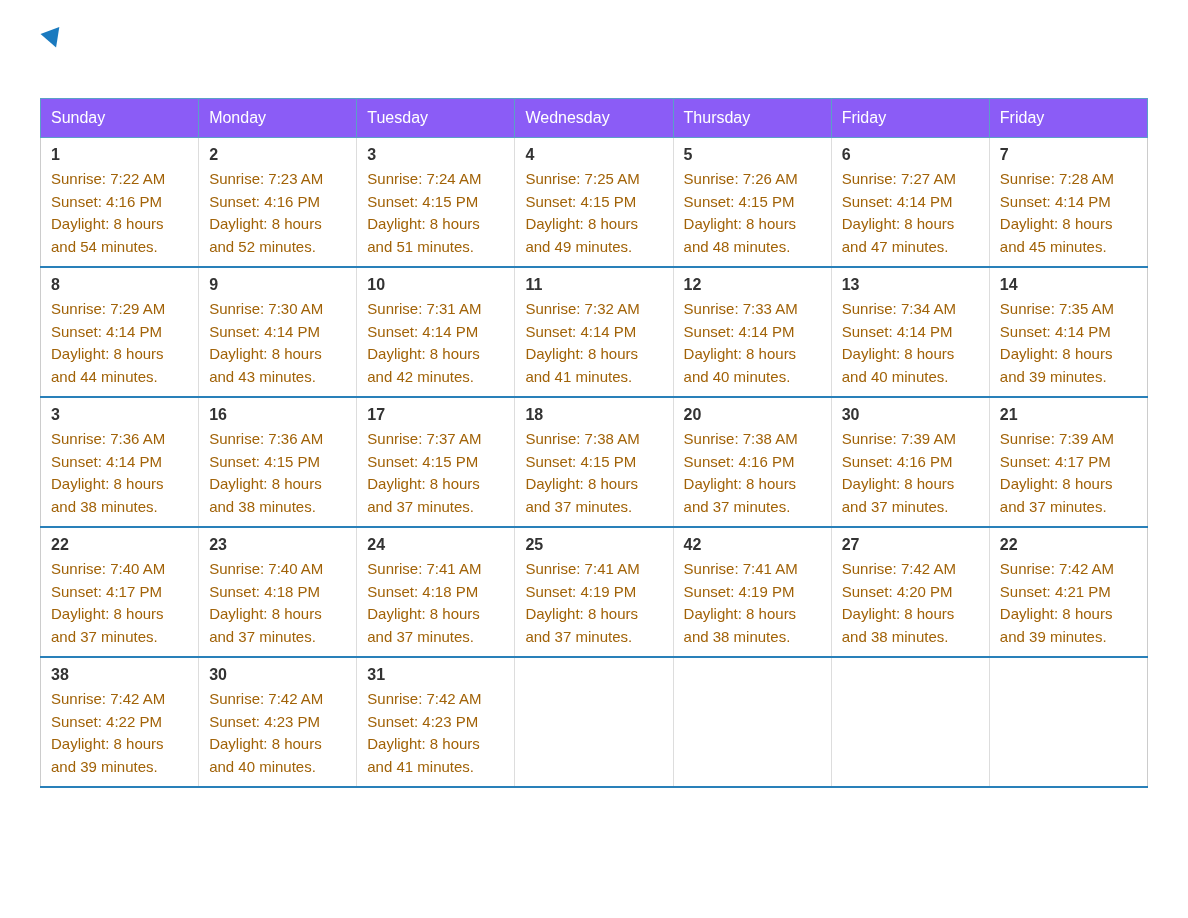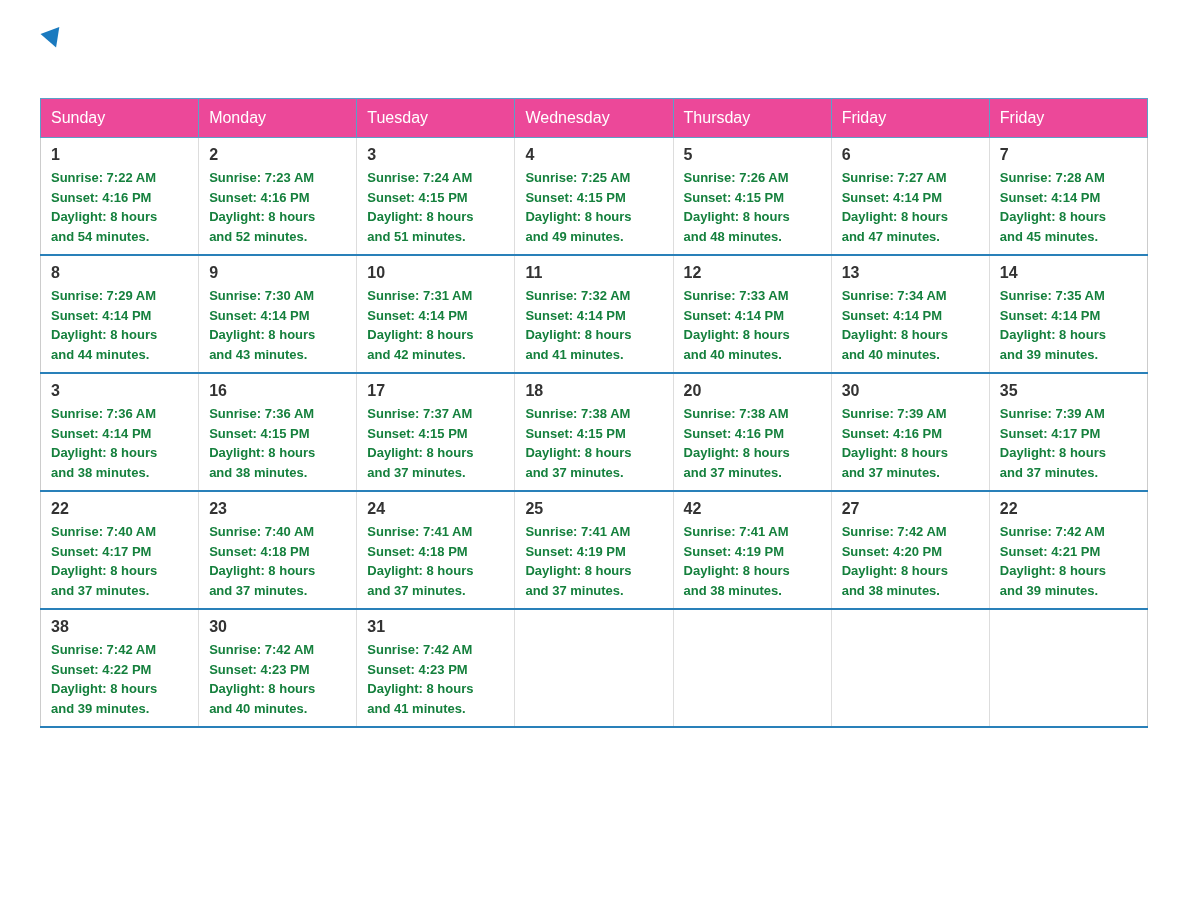--- a/index.html
+++ b/index.html
@@ -52,21 +52,21 @@
       font-size: 22px;
       color: #555;
       margin-top: 5px;
     }
     table {
       width: 100%;
       border-collapse: collapse;
       border: 1px solid #ccc;
     }
     thead tr {
-      background-color: #ec4899;
+      background-color: #8b5cf6;
     }
     thead th {
       color: #fff;
       font-size: 16px;
       font-weight: normal;
       padding: 10px 10px;
       text-align: left;
       border: 1px solid #5a9fc8;
     }
     tbody tr {
@@ -84,24 +84,23 @@
     tbody td:last-child {
       border-right: none;
     }
     .day-num {
       font-size: 16px;
       font-weight: bold;
       display: block;
       margin-bottom: 4px;
     }
     .day-info {
-      font-size: 13px;
+      font-size: 15px;
       line-height: 1.5;
-      color: #15803d;
-      font-weight: bold;
+      color: #a16207;
     }
     .empty-cell {
       background: #fff;
     }
   </style>
 </head>
 <body>
 
 <div class="header">
   <div class="logo">
@@ -291,21 +290,21 @@
         </td>
         <td>
           <span class="day-num">30</span>
           <div class="day-info">
             Sunrise: 7:39 AM<br>
             Sunset: 4:16 PM<br>
             Daylight: 8 hours <br>and 37 minutes.
           </div>
         </td>
         <td>
-          <span class="day-num">35</span>
+          <span class="day-num">21</span>
           <div class="day-info">
             Sunrise: 7:39 AM<br>
             Sunset: 4:17 PM<br>
             Daylight: 8 hours <br>and 37 minutes.
           </div>
         </td>
       </tr>
       <tr>
         <td>
           <span class="day-num">22</span>

